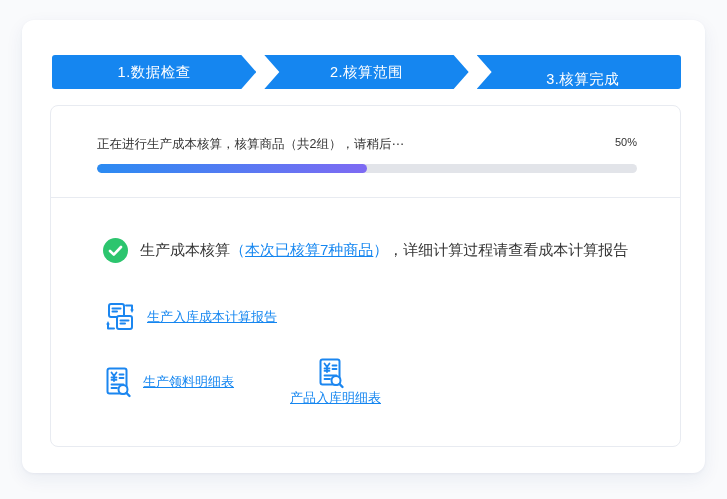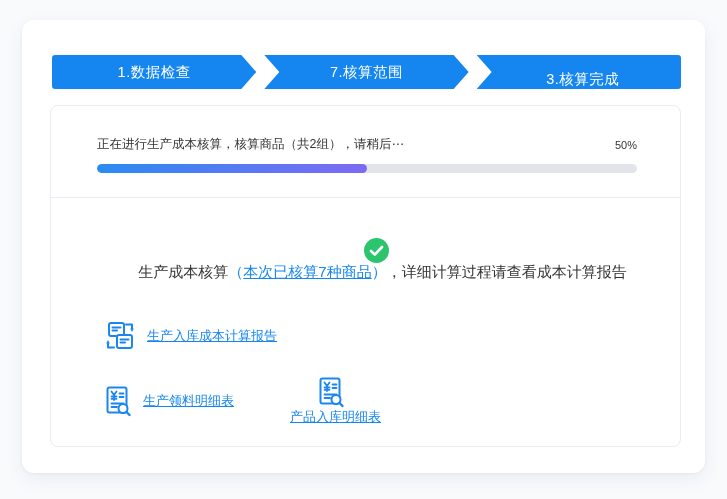--- a/index.html
+++ b/index.html
@@ -39,35 +39,35 @@
     position:absolute; left:28px; top:85px;
     width:631px; height:342px;
     border:1px solid #e8ebf1; border-radius:8px;
     background:#fff;
   }
   .progress-section {
     height:92px; padding:30px 43px 0 46px;
     border-bottom:1px solid #e8ebf1;
   }
   .progress-row {
-    display:flex; justify-content:space-between; align-items:center;
+    display:flex; justify-content:space-between; align-items:flex-start;
     font-size:12.5px; color:#333;
   }
   .progress-pct { font-size:11px; color:#333; }
   .progress-track {
     margin-top:11px; height:9px; border-radius:5px; background:#e2e4e9;
     overflow:hidden; position:relative;
   }
   .progress-fill {
     height:100%; border-radius:5px; width:50%;
     background:linear-gradient(90deg,#2b8bf2 0%,#7e6af3 100%);
   }
   
   .content-section { padding:40px 30px 0 52px; }
-  .result-row { display:flex; align-items:center;flex-direction:column; }
+  .result-row { display:flex; align-items:center; }
   .check-badge { width:25px; height:25px; flex:0 0 auto; }
   .result-text { margin-left:12px; font-size:15px; color:#333; }
   .result-text .hl-wrap { color:#1586f0; }
   .result-text .hl { color:#1586f0; text-decoration:underline; cursor:pointer; }
 
   .report-row { display:flex; align-items:center; margin-top:38px; }
   .report-row + .report-row { margin-top:24px; }
   .report-link {
     display:flex; align-items:center; text-decoration:none; cursor:pointer;
   }
@@ -80,21 +80,21 @@
 </head>
 <body>
 
 <div class="card">
 
   <div class="steps">
     <div class="step first">
       <span class="lbl">1.数据检查</span>
     </div>
     <div class="step mid">
-      <span class="lbl">7.核算范围</span>
+      <span class="lbl">2.核算范围</span>
     </div>
     <div class="step last">
       <span class="lbl">3.核算完成</span>
     </div>
   </div>
 
   <div class="panel">
 
     <div class="progress-section">
       <div class="progress-row">

